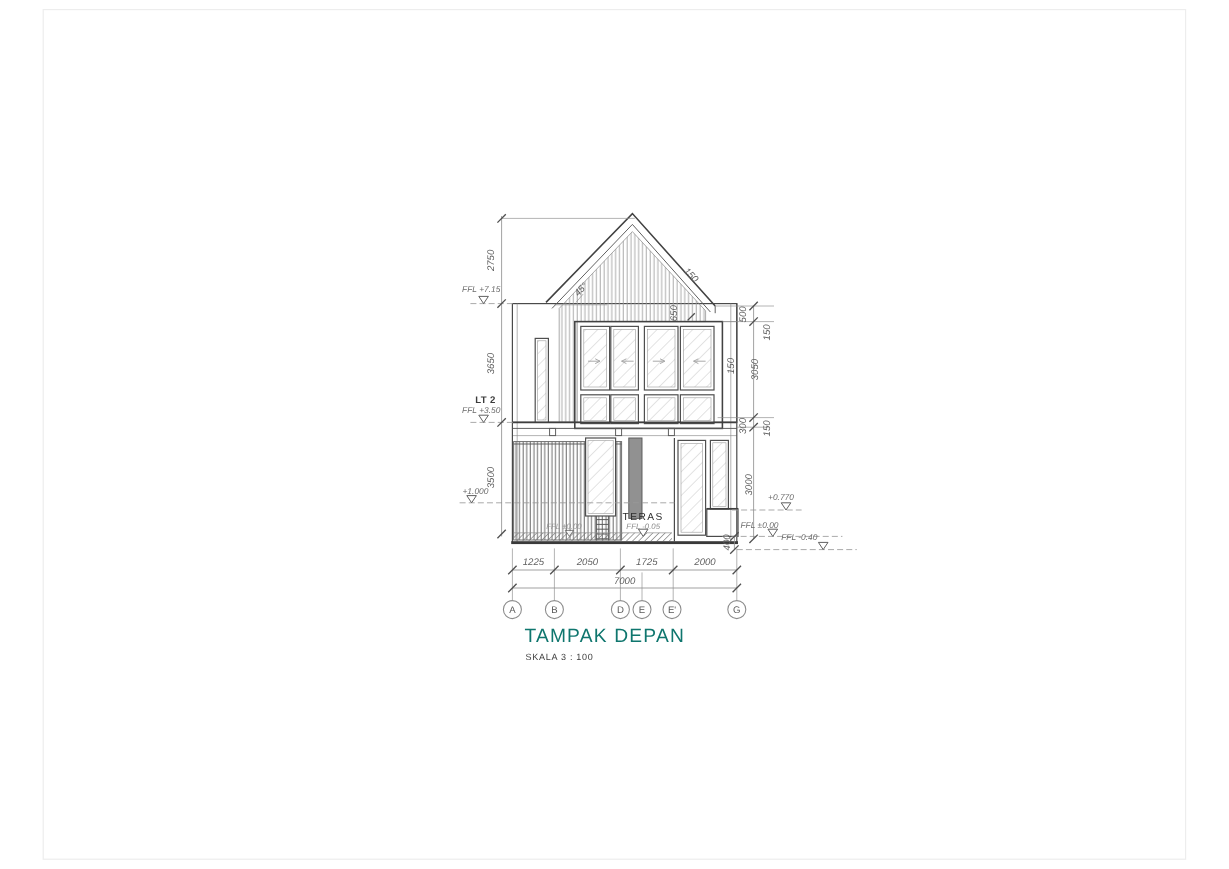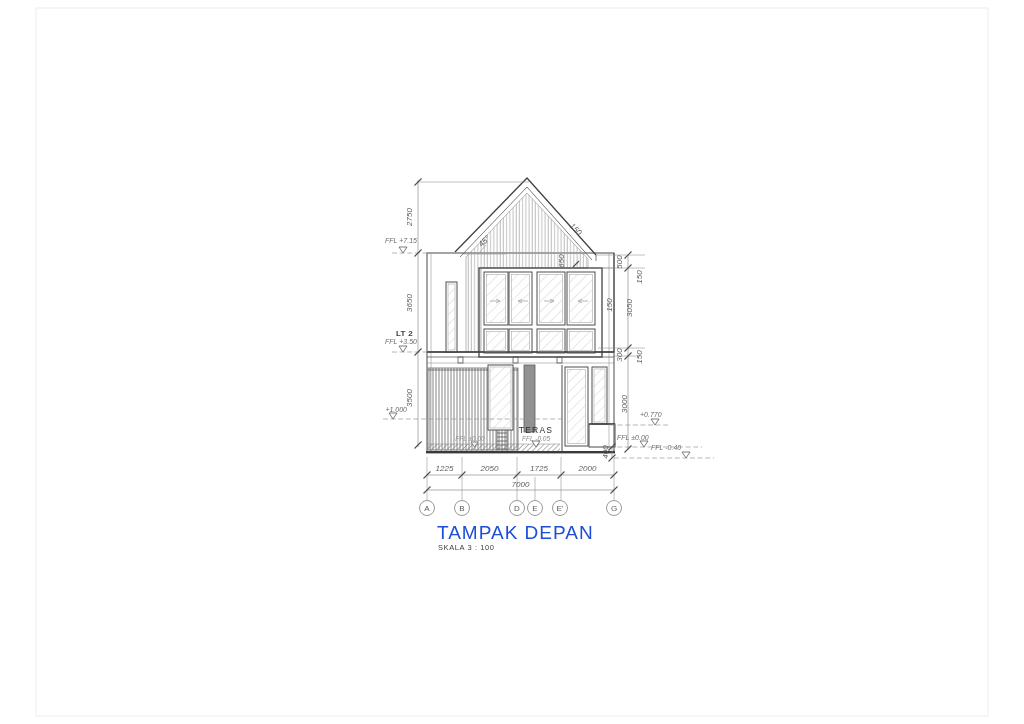--- a/index.html
+++ b/index.html
@@ -16,22 +16,22 @@
   .w13   {stroke:#424242;stroke-width:1.3;fill:none;}
   .w8    {stroke:#5a5a5a;stroke-width:.8;fill:none;}
   .thin  {stroke:#8d8d8d;stroke-width:.55;fill:none;}
   .diml  {stroke:#909090;stroke-width:.7;fill:none;}
   .lvll  {stroke:#9a9a9a;stroke-width:.7;fill:none;stroke-dasharray:5 2.6;}
   .tick  {stroke:#4f4f4f;stroke-width:1.1;fill:none;}
   .tri   {stroke:#5a5a5a;stroke-width:.8;fill:#ffffff;}
   .paneO {stroke:#4f4f4f;stroke-width:1;fill:#ffffff;}
   .paneI {stroke:#9a9a9a;stroke-width:.5;fill:url(#glass);}
   .arrow {stroke:#a5a5a5;stroke-width:.8;fill:none;}
-  #title-main{position:absolute;left:437px;top:522px;font-size:19px;letter-spacing:1px;
-              color:#1d4ed8;}
+  #title-main{position:absolute;left:437px;top:522px;font-size:16px;letter-spacing:1px;
+              color:#0f766e;}
   #title-scale{position:absolute;left:438px;top:543px;font-size:7.5px;letter-spacing:.6px;
               color:#3d3d3d;}
 </style>
 </head>
 <body>
 
 <div id="page">
 
 <svg width="1024" height="724" viewBox="0 0 1024 724">
   <defs>

